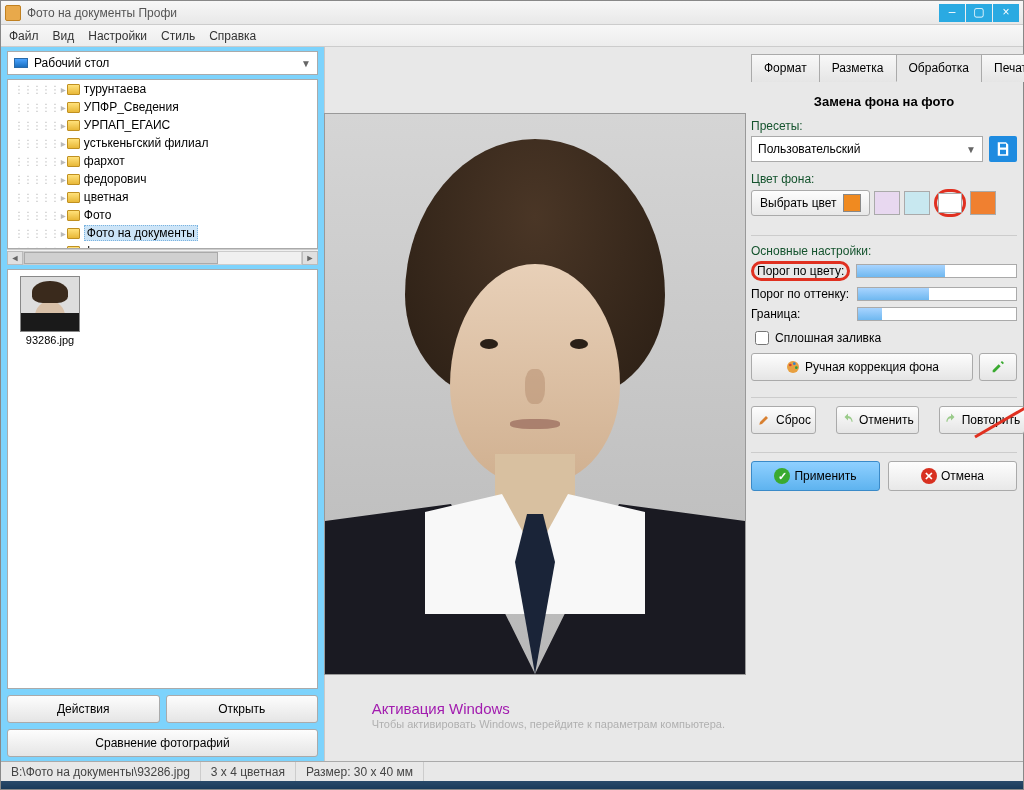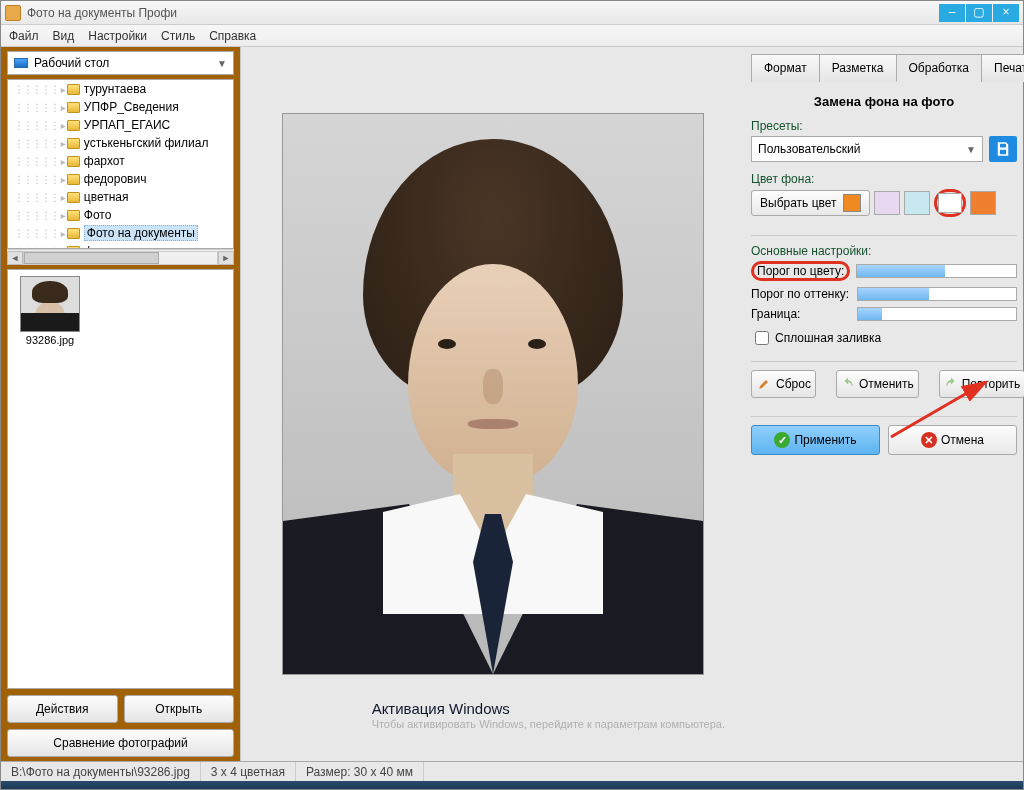--- a/index.html
+++ b/index.html
@@ -6,21 +6,21 @@
 body{background:#e8e8e8;overflow:hidden}
 .window{width:1024px;height:790px;background:#e8e8e8;display:flex;flex-direction:column;border:1px solid #888}
 .titlebar{height:24px;background:linear-gradient(#f7f7f7,#e8e8e8);display:flex;align-items:center;padding:0 4px;border-bottom:1px solid #ccc}
 .titlebar .app-icon{width:16px;height:16px;background:#e8a94b;border:1px solid #c08020;margin-right:6px;border-radius:2px}
 .titlebar .title{flex:1;color:#555}
 .win-btn{width:26px;height:18px;text-align:center;line-height:16px;color:#fff;cursor:pointer;margin-left:1px}
 .win-min{background:#2aaae2}.win-max{background:#2aaae2}.win-close{background:#2aaae2}
 .menubar{height:22px;background:linear-gradient(#f7f7f7,#ededed);display:flex;align-items:center;padding:0 8px;gap:14px;border-bottom:1px solid #ccc}
 .menubar span{color:#333;cursor:pointer}
 .workarea{flex:1;display:flex;min-height:0}
-.sidebar{width:240px;background:#a16207;display:flex;flex-direction:column;border-right:1px solid #c8c8c8;padding:4px 6px}
+.sidebar{width:324px;background:#7dd3fc;display:flex;flex-direction:column;border-right:1px solid #c8c8c8;padding:4px 6px}
 .location-bar{height:24px;background:#fff;border:1px solid #aaa;display:flex;align-items:center;padding:0 6px;gap:6px;margin-bottom:4px}
 .location-bar .hd-icon{width:14px;height:10px;background:linear-gradient(#4aa3ff,#1a6fc0);border:1px solid #2a6aa8}
 .location-bar .chev{margin-left:auto;color:#666;font-size:10px}
 .tree{flex:0 0 170px;background:#fff;border:1px solid #aaa;overflow:auto;position:relative}
 .tree-item{display:flex;align-items:center;height:18px;padding-left:6px;white-space:nowrap}
 .tree-item .dots{color:#bbb;letter-spacing:-1px;font-size:10px;margin-right:2px}
 .tree-item .fld{width:13px;height:11px;background:linear-gradient(#ffe17a,#e8b838);border:1px solid #c09020;margin-right:4px;border-radius:1px}
 .tree-item.sel .lbl{background:#cce4f7;border:1px dotted #7ab3e0;padding:0 2px}
 .hscroll{height:16px;border-top:1px solid #ccc;background:#f0f0f0;display:flex;align-items:center}
 .hscroll .arr{width:16px;height:14px;background:#e0e0e0;border:1px solid #bbb;text-align:center;line-height:12px;font-size:9px;color:#666}
@@ -79,21 +79,21 @@
 .icon-brush,.icon-dropper,.icon-palette{width:16px;height:16px}
 .reset-row{display:flex;gap:20px;margin-bottom:10px}
 .reset-row .btn{flex:1;font-size:11px;padding:0 4px}
 .apply-row{display:flex;gap:8px}
 .apply-row .btn{flex:1;height:30px}
 .btn-apply{background:linear-gradient(#8fd0ff,#5eb3ef);border-color:#3a8ac8}
 .btn-cancel{background:linear-gradient(#fdfdfd,#e8e8e8)}
 .icon-check{width:16px;height:16px;background:#3aaa30;border-radius:50%;display:flex;align-items:center;justify-content:center;color:#fff;font-size:11px;font-weight:bold}
 .icon-cross{width:16px;height:16px;background:#d83020;border-radius:50%;display:flex;align-items:center;justify-content:center;color:#fff;font-size:11px;font-weight:bold}
 .watermark{position:absolute;right:20px;bottom:30px;color:#aaa}
-.watermark .wt{font-size:15px;color:#0f172a}
+.watermark .wt{font-size:15px;color:#a21caf}
 .watermark .ws{font-size:11px;color:#b0b0b0;line-height:1.3}
 .statusbar{height:20px;border-top:1px solid #aaa;background:#e8e8e8;display:flex;align-items:center;font-size:11px;color:#444}
 .statusbar .cell{padding:0 10px;border-right:1px solid #ccc;height:100%;display:flex;align-items:center}
 .taskbar{height:8px;background:linear-gradient(#2a4a6a,#1a3a5a)}
 </style>
 </head>
 <body>
 
 <div class="window">
   <div class="titlebar">
@@ -289,20 +289,36 @@
               <div class="fill" style="width: 15%;"></div>
             </div>
           </div>
         </div>
 
       <div class="check-row">
         <input type="checkbox" style="">
         <span>Сплошная заливка</span>
       </div>
 
+      <div class="tool-row">
+        <div class="btn">
+          <svg class="icon-palette" viewBox="0 0 24 24">
+              <circle cx="12" cy="12" r="9" fill="#e8a040"></circle>
+              <circle cx="8" cy="9" r="2" fill="#d04030"></circle>
+              <circle cx="14" cy="7" r="2" fill="#3080d0"></circle>
+              <circle cx="17" cy="13" r="2" fill="#30a040"></circle>
+            </svg>
+          <span>Ручная коррекция фона</span>
+        </div>
+        <div class="btn" style="flex:0 0 34px">
+          <svg class="icon-dropper" viewBox="0 0 24 24">
+              <path fill="#3aaa30" d="M18 3l3 3-2 2-3-3 2-2zM4 17l9-9 3 3-9 9H4v-3z"></path>
+            </svg>
+        </div>
+      </div>
       <div class="hr"></div>
 
       <div class="reset-row">
         <div class="btn">
           <svg class="icon-brush" viewBox="0 0 24 24">
               <path fill="#d88030" d="M5 19l4-1 9-9-3-3-9 9-1 4z"></path>
             </svg>
           <span>Сброс</span>
         </div>
         <div class="btn">

